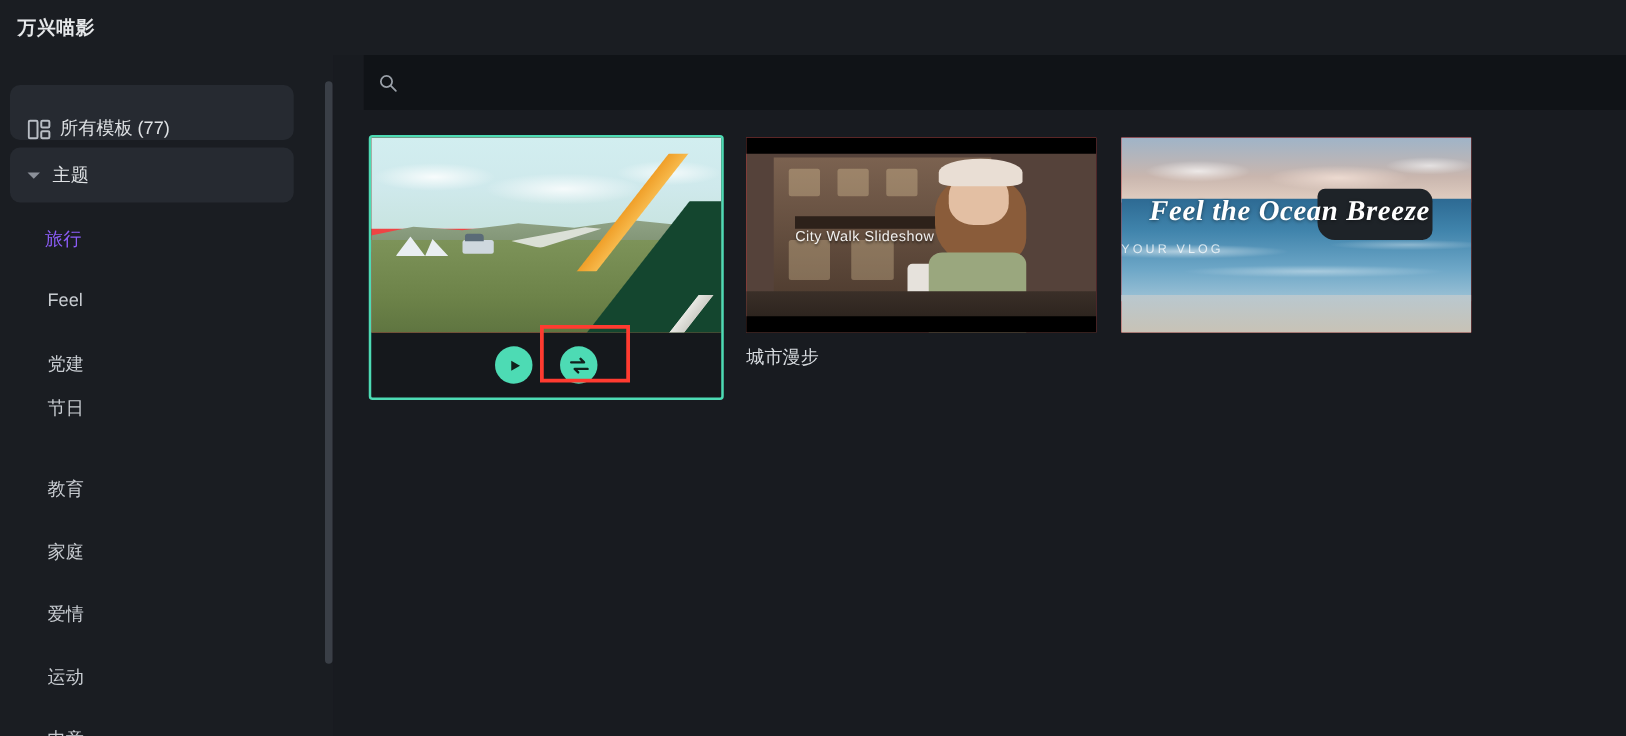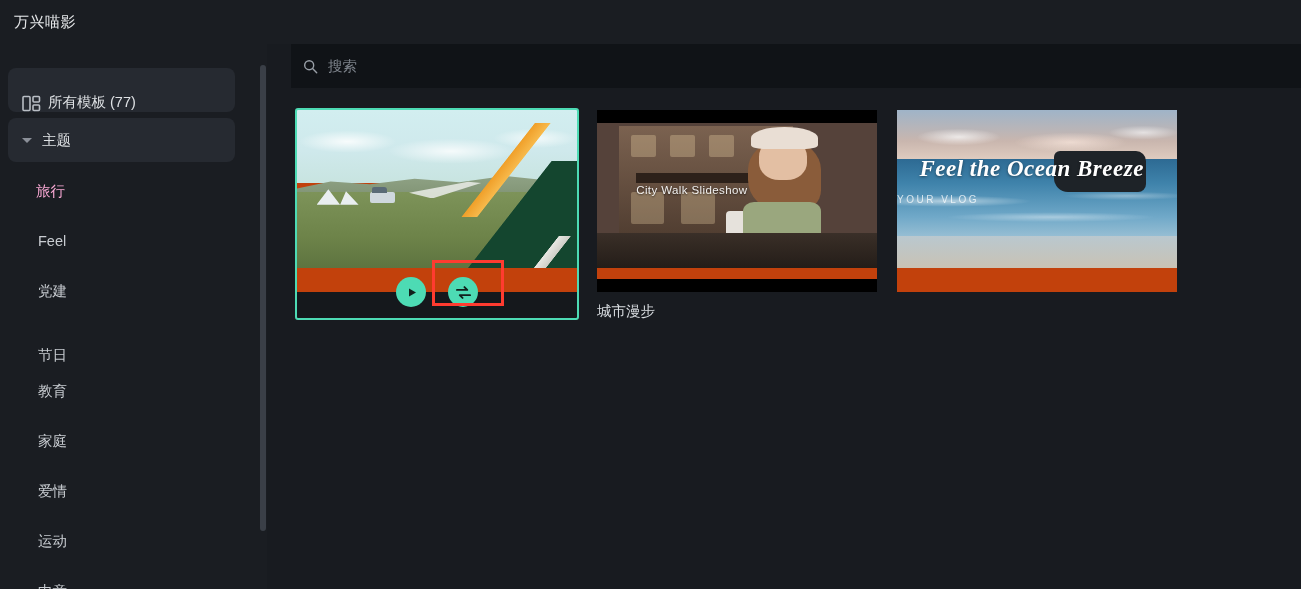--- a/index.html
+++ b/index.html
@@ -8,20 +8,21 @@
     background: #181b20;
     font-family: "Liberation Sans", "DejaVu Sans", sans-serif;
     overflow: hidden;
   }
   #app { position: relative; width: 1301px; height: 589px; }
 
   
   .titlebar {
     position: absolute; left: 0; top: 0; width: 1301px; height: 44px;
     background: #1a1d22;
+    font-weight: bold;
   }
   .titlebar-title {
     position: absolute; left: 14px; top: 0; height: 44px;
     display: flex; align-items: center;
     font-size: 15px; color: #e6e8ea; letter-spacing: .5px;
   }
 
   
   .sidebar {
     position: absolute; left: 0; top: 44px; width: 267px; height: 545px;
@@ -53,21 +54,21 @@
   }
 
   .cat-item {
     position: absolute; left: 8px; width: 227px; height: 30px;
     display: flex; align-items: center; cursor: pointer;
   }
   .cat-label {
     margin-left: 30px;
     font-size: 14.5px; color: #c8ccd1;
   }
-  .cat-item.active .cat-label { color: #f9a8d4; margin-left: 28px; }
+  .cat-item.active .cat-label { color: #8b5cf6; margin-left: 28px; }
 
   
   .sb-track {
     position: absolute; left: 259px; top: 44px; width: 8px; height: 545px;
     background: transparent;
   }
   .sb-thumb {
     position: absolute; left: 260px; top: 65px; width: 6px; height: 466px;
     background: #3a3f47; border-radius: 3px; cursor: pointer;
   }
@@ -93,22 +94,22 @@
   .search-input::placeholder { color: #7e848c; }
 
   
   .grid {
     position: absolute; left: 30px; top: 66px;
     width: 1000px; height: 470px;
   }
   .card { position: absolute; width: 280px; }
 
   .thumb {
-    position: relative; width: 280px; height: 182px;
-    overflow: hidden; background: #c2410c;
+    position: relative; width: 280px; height: 156px;
+    overflow: hidden; background: #ef4444;
   }
   .card.selected .card-frame {
     position: absolute; left: -2px; top: -2px;
     width: 284px; height: 212px;
     border: 2px solid #4ddbb4; border-radius: 3px;
     box-sizing: border-box; pointer-events: none;
   }
   .card.selected { height: 208px; }
   .card-bg { position: absolute; left: 0; top: 0; width: 280px; height: 208px; background: #15181c; }
 
@@ -315,21 +316,21 @@
 
       <div class="cat-item active" style="top:132px;">
         <span class="cat-label">旅行</span>
       </div>
       <div class="cat-item" style="top:182px;">
         <span class="cat-label">Feel</span>
       </div>
       <div class="cat-item" style="top:232px;">
         <span class="cat-label">党建</span>
       </div>
-      <div class="cat-item" style="top:296px;">
+      <div class="cat-item" style="top:267px;">
         <span class="cat-label">节日</span>
       </div>
       <div class="cat-item" style="top:332px;">
         <span class="cat-label">教育</span>
       </div>
       <div class="cat-item" style="top:382px;">
         <span class="cat-label">家庭</span>
       </div>
       <div class="cat-item" style="top:432px;">
         <span class="cat-label">爱情</span>
@@ -349,21 +350,20 @@
 
   <div class="main">
 
     <div class="searchbar">
       <span class="search-icon">
         <svg width="15" height="15" viewBox="0 0 16 16">
           <circle cx="6.6" cy="6.6" r="4.8" fill="none" stroke="#9aa0a8" stroke-width="1.5"></circle>
           <line x1="10.2" y1="10.2" x2="14.6" y2="14.6" stroke="#9aa0a8" stroke-width="1.5" stroke-linecap="round"></line>
         </svg>
       </span>
-      <input class="search-input" type="text" placeholder="搜索" style="">
     </div>
 
     <div class="grid">
 
       <div class="card selected" style="left:0; top:0;">
         <div class="card-bg"></div>
         <div class="thumb">
           <div class="art">
             <div class="a1-sky"></div>
             <div class="a1-clouds"></div>

